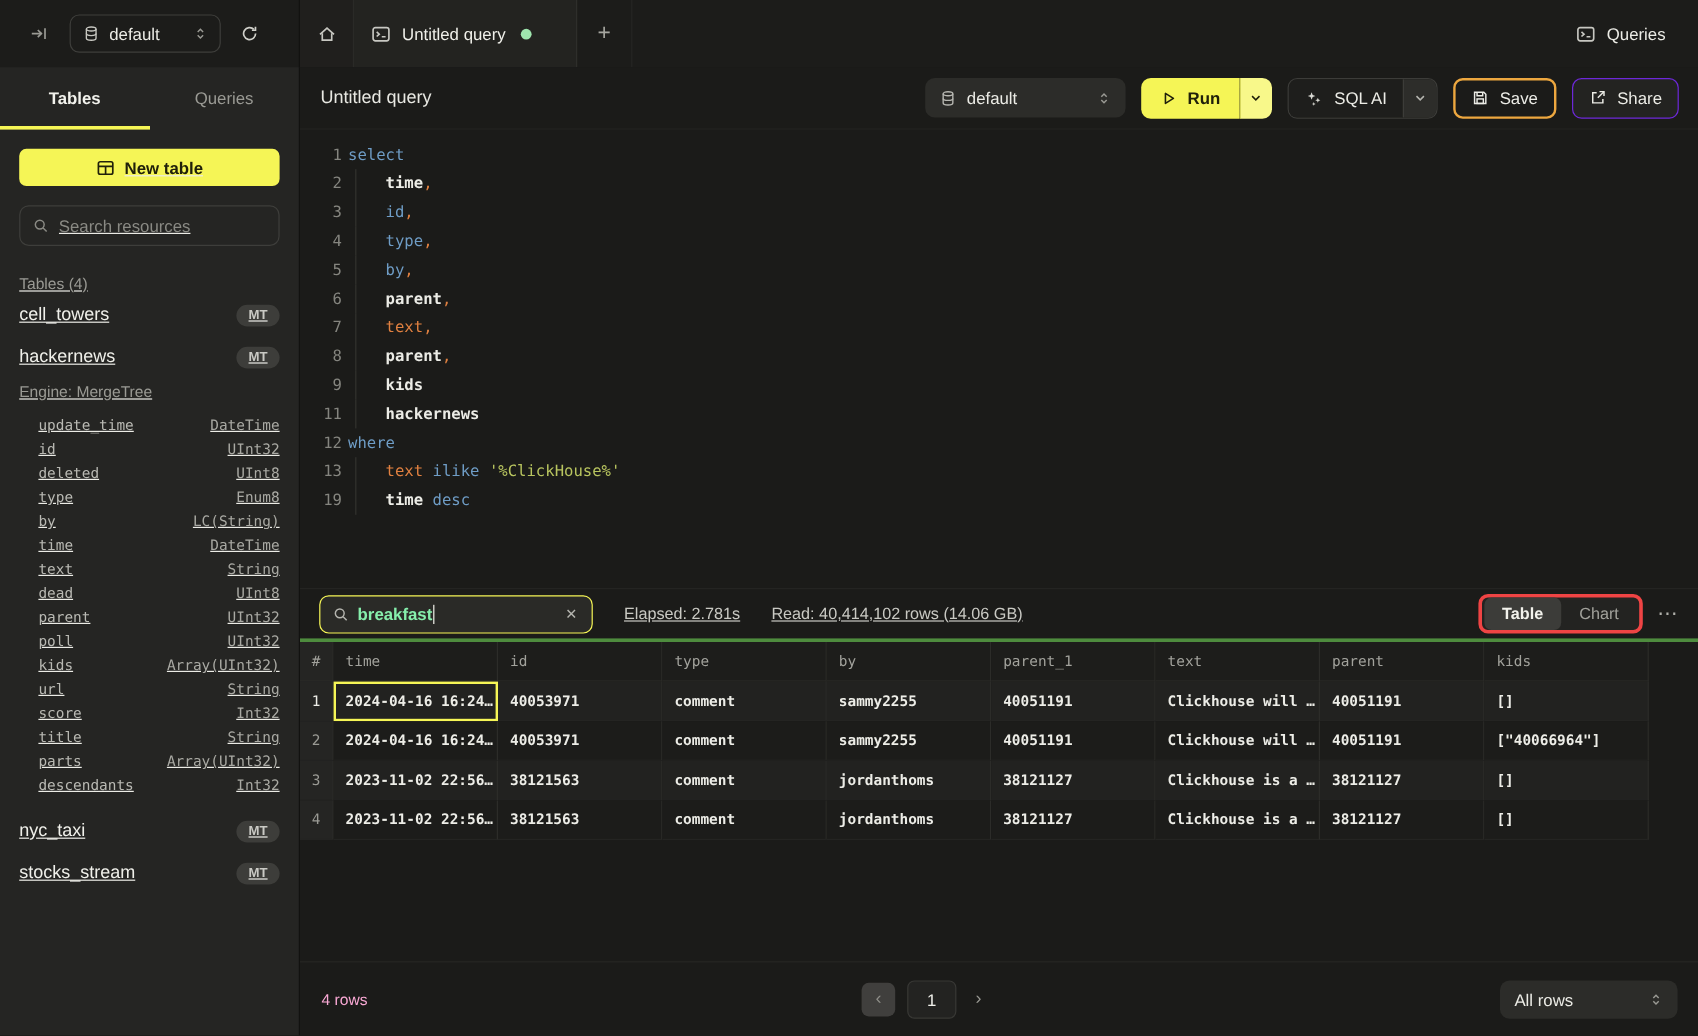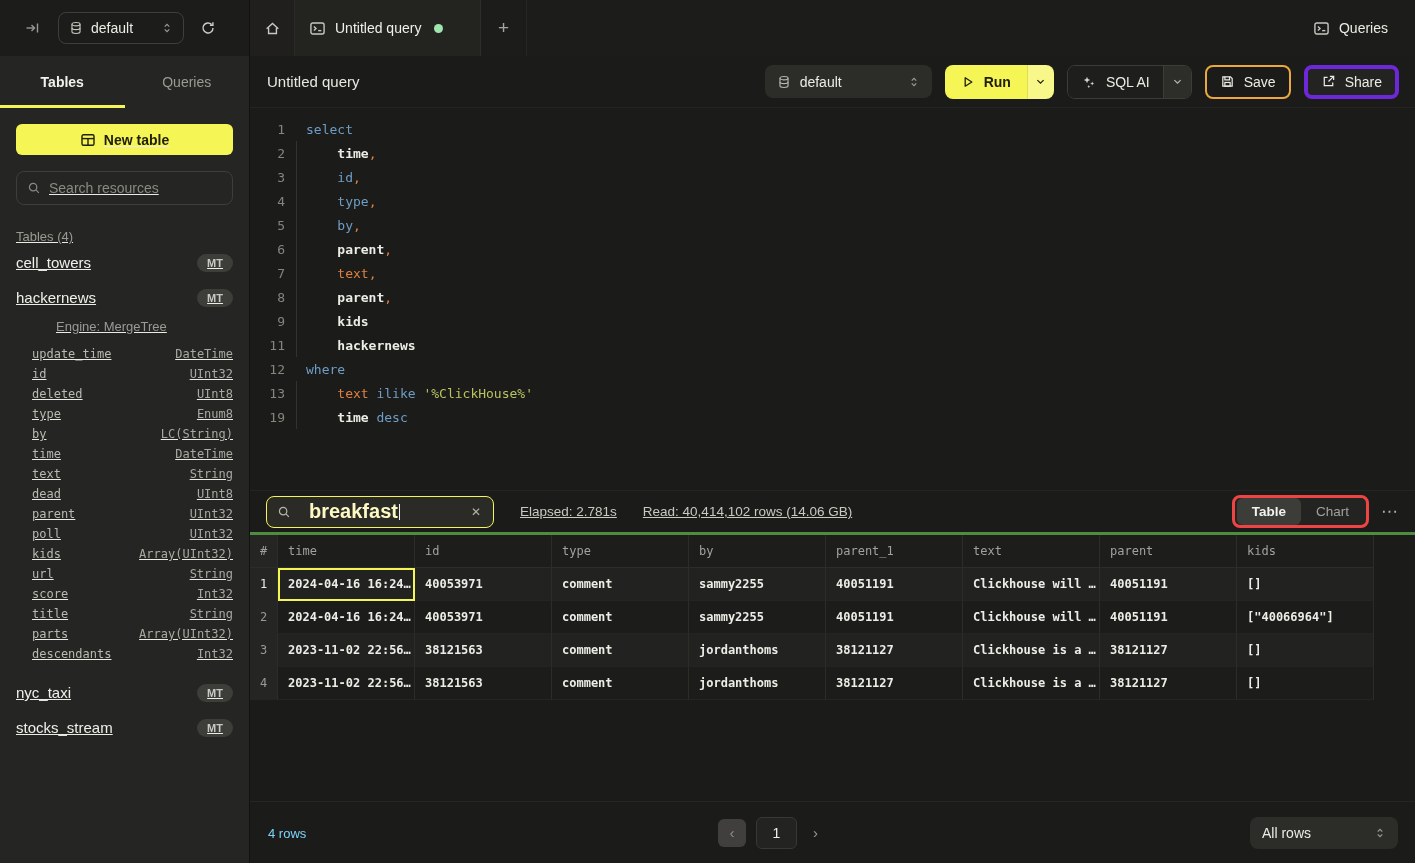--- a/index.html
+++ b/index.html
@@ -49,21 +49,21 @@
   .side-tab.active::after{content:'';position:absolute;left:0;right:0;bottom:0;height:3px;background:var(--accent);}
   .side-content{padding:16px;overflow:hidden;text-decoration:underline;}
   .new-table-btn{width:100%;height:31px;background:var(--accent);color:#20200a;border:none;border-radius:6px;font-size:14px;font-weight:600;display:flex;align-items:center;justify-content:center;gap:8px;cursor:pointer;font-family:"Liberation Sans",sans-serif;}
   .side-search{margin-top:16px;height:34px;border:1px solid #3e3e3b;border-radius:8px;display:flex;align-items:center;padding:0 10px;color:#8a8a84;}
   .side-search input{flex:1;margin-left:8px;background:transparent;border:none;outline:none;color:#ecece6;font-size:14px;font-family:"Liberation Sans",sans-serif;}
   .side-search input::placeholder{color:#8a8a84;}
   .section-label{margin-top:24px;font-size:13px;color:#9a9a94;}
   .table-row{display:flex;align-items:center;height:33px;cursor:pointer;}
   .table-row .tname{font-size:15px;color:#f0f0ea;font-weight:500;}
   .badge{margin-left:auto;background:#3d3d3a;color:#c9c9c4;font-size:11px;font-weight:600;padding:3px 10px;border-radius:10px;}
-  .engine-line{font-size:13px;color:#9a9a94;height:24px;display:flex;align-items:center;margin-left:40px;}
+  .engine-line{font-size:13px;color:#9a9a94;height:24px;display:flex;align-items:center;}
   .cols{padding:6px 0 10px 0;}
   .col-row{display:flex;height:20px;align-items:center;padding-left:16px;font-family:"DejaVu Sans Mono",monospace;font-size:12px;cursor:pointer;}
   .col-row .cn{color:#b9b9b3;}
   .col-row .ct{margin-left:auto;color:#a9a9a3;}
   .tgap{margin-top:2px;}
 
   
   .main{flex:1;display:flex;flex-direction:column;min-width:0;background:#1b1b19;}
   .qheader{height:52px;flex:0 0 52px;display:flex;align-items:center;padding:0 16px 0 17px;border-bottom:1px solid #242422;}
   .qtitle{font-size:15px;color:#e8e8e2;font-weight:500;}
@@ -71,38 +71,38 @@
   .db-select{width:167px;height:33px;background:#2c2c29;border:none;border-radius:8px;display:flex;align-items:center;padding:0 12px;color:#ecece6;cursor:pointer;}
   .db-select .lbl{font-size:14px;margin-left:9px;}
   .db-select .ud{margin-left:auto;color:#9a9a94;}
   .run-btn{display:flex;height:34px;cursor:pointer;}
   .run-main{display:flex;align-items:center;gap:9px;padding:0 16px;background:var(--accent);border:none;border-radius:8px 0 0 8px;color:#20200a;font-size:14px;font-weight:600;cursor:pointer;font-family:"Liberation Sans",sans-serif;}
   .run-chev{width:27px;background:var(--accent-soft);border:none;border-left:1px solid #dede52;border-radius:0 8px 8px 0;display:flex;align-items:center;justify-content:center;color:#20200a;cursor:pointer;}
   .sqlai-btn{display:flex;height:34px;border:1px solid #3c3c39;border-radius:8px;overflow:hidden;cursor:pointer;}
   .sqlai-main{display:flex;align-items:center;gap:9px;padding:0 13px;background:#1e1e1c;border:none;color:#ecece6;font-size:14px;font-weight:500;cursor:pointer;font-family:"Liberation Sans",sans-serif;}
   .sqlai-chev{width:28px;background:#2d2d2a;border:none;border-left:1px solid #3c3c39;display:flex;align-items:center;justify-content:center;color:#b5b5af;cursor:pointer;}
   .save-btn{height:34px;border:2px solid var(--save-border);border-radius:8px;background:transparent;display:flex;align-items:center;gap:9px;padding:0 13px;color:#ecece6;font-size:14px;font-weight:500;cursor:pointer;font-family:"Liberation Sans",sans-serif;}
-  .share-btn{height:34px;border:4px solid #6d28d9;border-radius:8px;background:#232321;display:flex;align-items:center;gap:9px;padding:0 13px;color:#ecece6;font-size:14px;font-weight:500;cursor:pointer;font-family:"Liberation Sans",sans-serif;}
+  .share-btn{height:34px;border:1px solid #6d28d9;border-radius:8px;background:#232321;display:flex;align-items:center;gap:9px;padding:0 13px;color:#ecece6;font-size:14px;font-weight:500;cursor:pointer;font-family:"Liberation Sans",sans-serif;}
 
   
   .editor{height:382px;flex:0 0 382px;padding-top:9px;overflow:hidden;cursor:text;}
   .ed-line{display:flex;height:24px;align-items:center;position:relative;}
   .ed-line .ln{width:26px;flex:0 0 26px;text-align:right;margin-left:9px;color:#85857f;font-family:"DejaVu Sans Mono",monospace;font-size:13px;}
-  .ed-line .code{margin-left:21px;font-family:"DejaVu Sans Mono",monospace;font-size:13px;white-space:pre;color:var(--code);}
+  .ed-line .code{margin-left:5px;font-family:"DejaVu Sans Mono",monospace;font-size:13px;white-space:pre;color:var(--code);}
   .ed-line.ind::before{content:'';position:absolute;left:46px;top:0;bottom:0;width:1px;background:#32322f;}
   .tok-kw{color:var(--kw);}
   .tok-id{color:var(--code);font-weight:700;}
   .tok-fld{color:var(--fld);}
   .tok-str{color:var(--str);}
   .tok-pun{color:var(--pun);}
 
   
   .rtoolbar{height:42px;flex:0 0 42px;display:flex;align-items:center;padding:0 16px;border-top:1px solid #242422;}
   .filter-box{width:228px;height:32px;border:1.5px solid var(--accent);border-radius:8px;background:#2a2a27;display:flex;align-items:center;padding:0 10px;cursor:text;}
-  .filter-box .ftext{margin-left:18px;font-size:20px;font-weight:600;color:#fef9c3;}
+  .filter-box .ftext{margin-left:7px;font-size:14px;font-weight:600;color:#86efac;}
   .caret{width:1px;height:16px;background:#f2f2ec;margin-left:1px;animation:blink 1.1s steps(1) infinite;}
   @keyframes blink{50%{opacity:0;}}
   .fclear{margin-left:auto;background:none;border:none;color:#b5b5af;font-size:12px;cursor:pointer;padding:2px;}
   .stat{font-size:13.5px;color:#c9c9c3;margin-left:26px;text-decoration:underline;}
   .view-toggle{margin-left:auto;height:33px;background:#232321;border:3px solid #ef4444;border-radius:8px;display:flex;align-items:center;padding:2px;}
   .seg{height:27px;padding:0 15px;display:flex;align-items:center;border:none;background:transparent;color:#a2a29c;font-size:13.5px;cursor:pointer;border-radius:6px;font-family:"Liberation Sans",sans-serif;}
   .seg.active{background:#3c3c39;color:#f2f2ec;font-weight:600;}
   .more-btn{margin-left:12px;background:none;border:none;color:#b0b0aa;font-size:17px;cursor:pointer;letter-spacing:1px;}
 
   .green-divider{height:3px;flex:0 0 3px;background:var(--divider-green);cursor:row-resize;}
@@ -117,21 +117,21 @@
   .rt-head .rt-gutter{background:#252523;}
   .rt-body .rt-row:nth-child(odd) .rt-cell{background:#222220;}
   .rt-body .rt-row:nth-child(even) .rt-cell{background:#1c1c1a;}
   .rt-body .rt-cell{color:#ededE7;font-weight:700;}
   .rt-body .rt-row .rt-cell.rt-gutter{background:#252523;color:#9a9a94;font-weight:400;}
   .rt-body .rt-row.sel-row .rt-gutter{color:#ededE7;}
   .rt-cell.selected{outline:2px solid var(--accent);outline-offset:-2px;}
 
   
   .rfooter{height:62px;flex:0 0 62px;border-top:1px solid #262624;position:relative;}
-  .rowcount{position:absolute;left:18px;top:50%;transform:translateY(-50%);font-size:13px;color:#7dd3fc;}
+  .rowcount{position:absolute;left:18px;top:50%;transform:translateY(-50%);font-size:13px;color:#f9a8d4;}
   .pager{position:absolute;left:468px;top:50%;transform:translateY(-50%);display:flex;align-items:center;gap:10px;}
   .pg-prev{width:28px;height:28px;background:#403f3d;border:none;border-radius:6px;color:#8f8f89;font-size:15px;display:flex;align-items:center;justify-content:center;cursor:pointer;}
   .pg-page{width:41px;height:32px;background:#232321;border:1px solid #383835;border-radius:6px;color:#f0f0ea;font-size:14px;display:flex;align-items:center;justify-content:center;cursor:pointer;font-family:"Liberation Sans",sans-serif;}
   .pg-next{background:none;border:none;color:#9a9a94;font-size:15px;cursor:pointer;padding:4px 6px;}
   .pagesize{position:absolute;right:17px;top:50%;transform:translateY(-50%);width:148px;height:32px;background:#2c2c29;border:none;border-radius:8px;display:flex;align-items:center;padding:0 12px;color:#ecece6;font-size:14px;cursor:pointer;}
   .pagesize .ud{margin-left:auto;color:#9a9a94;}
 </style>
 </head>
 <body>
 

